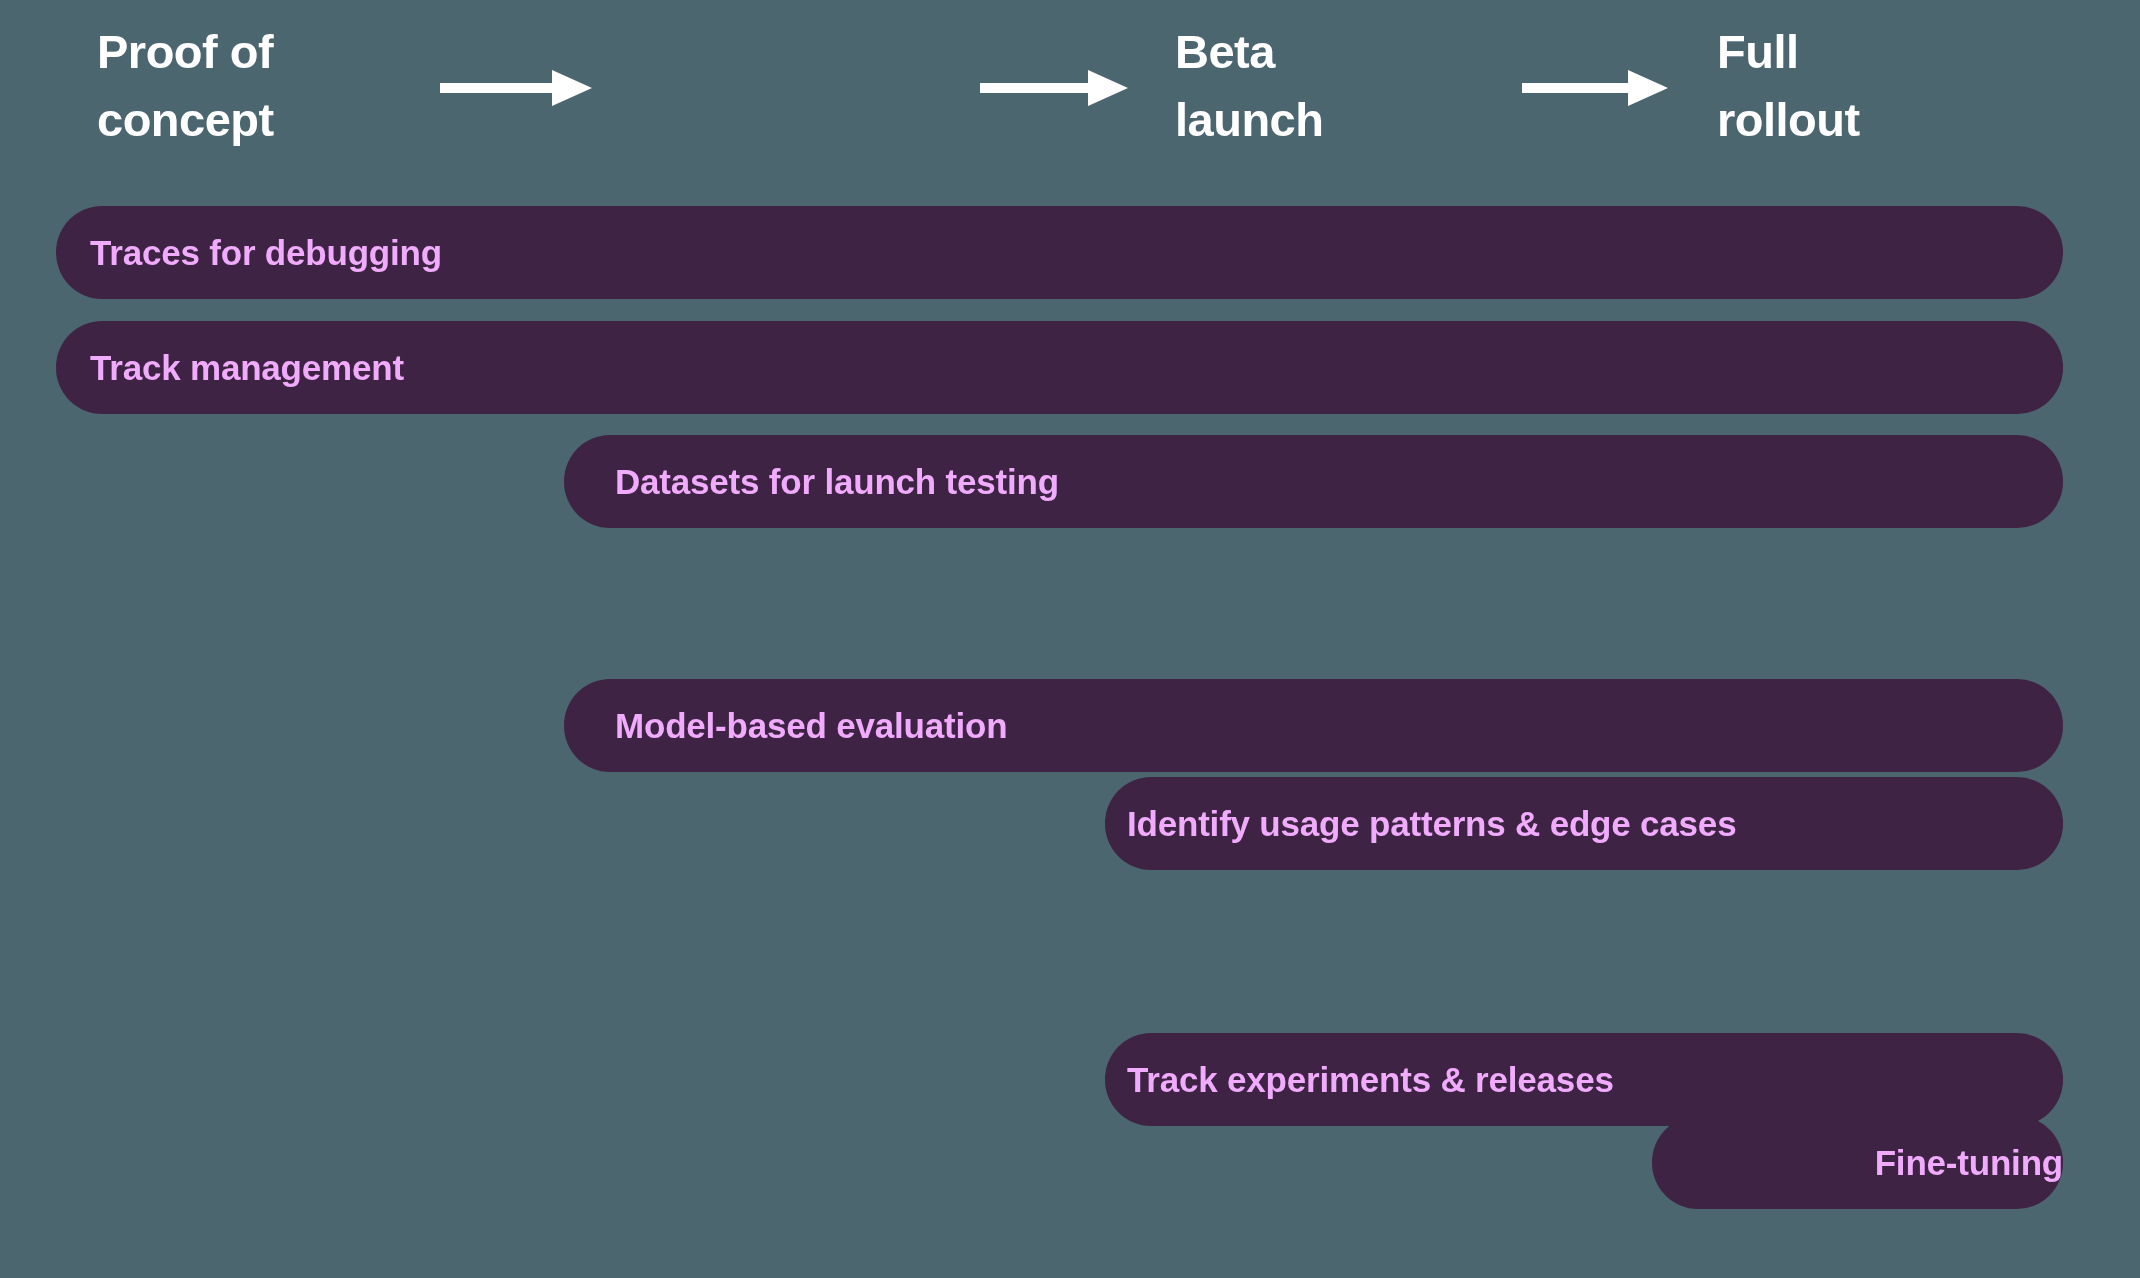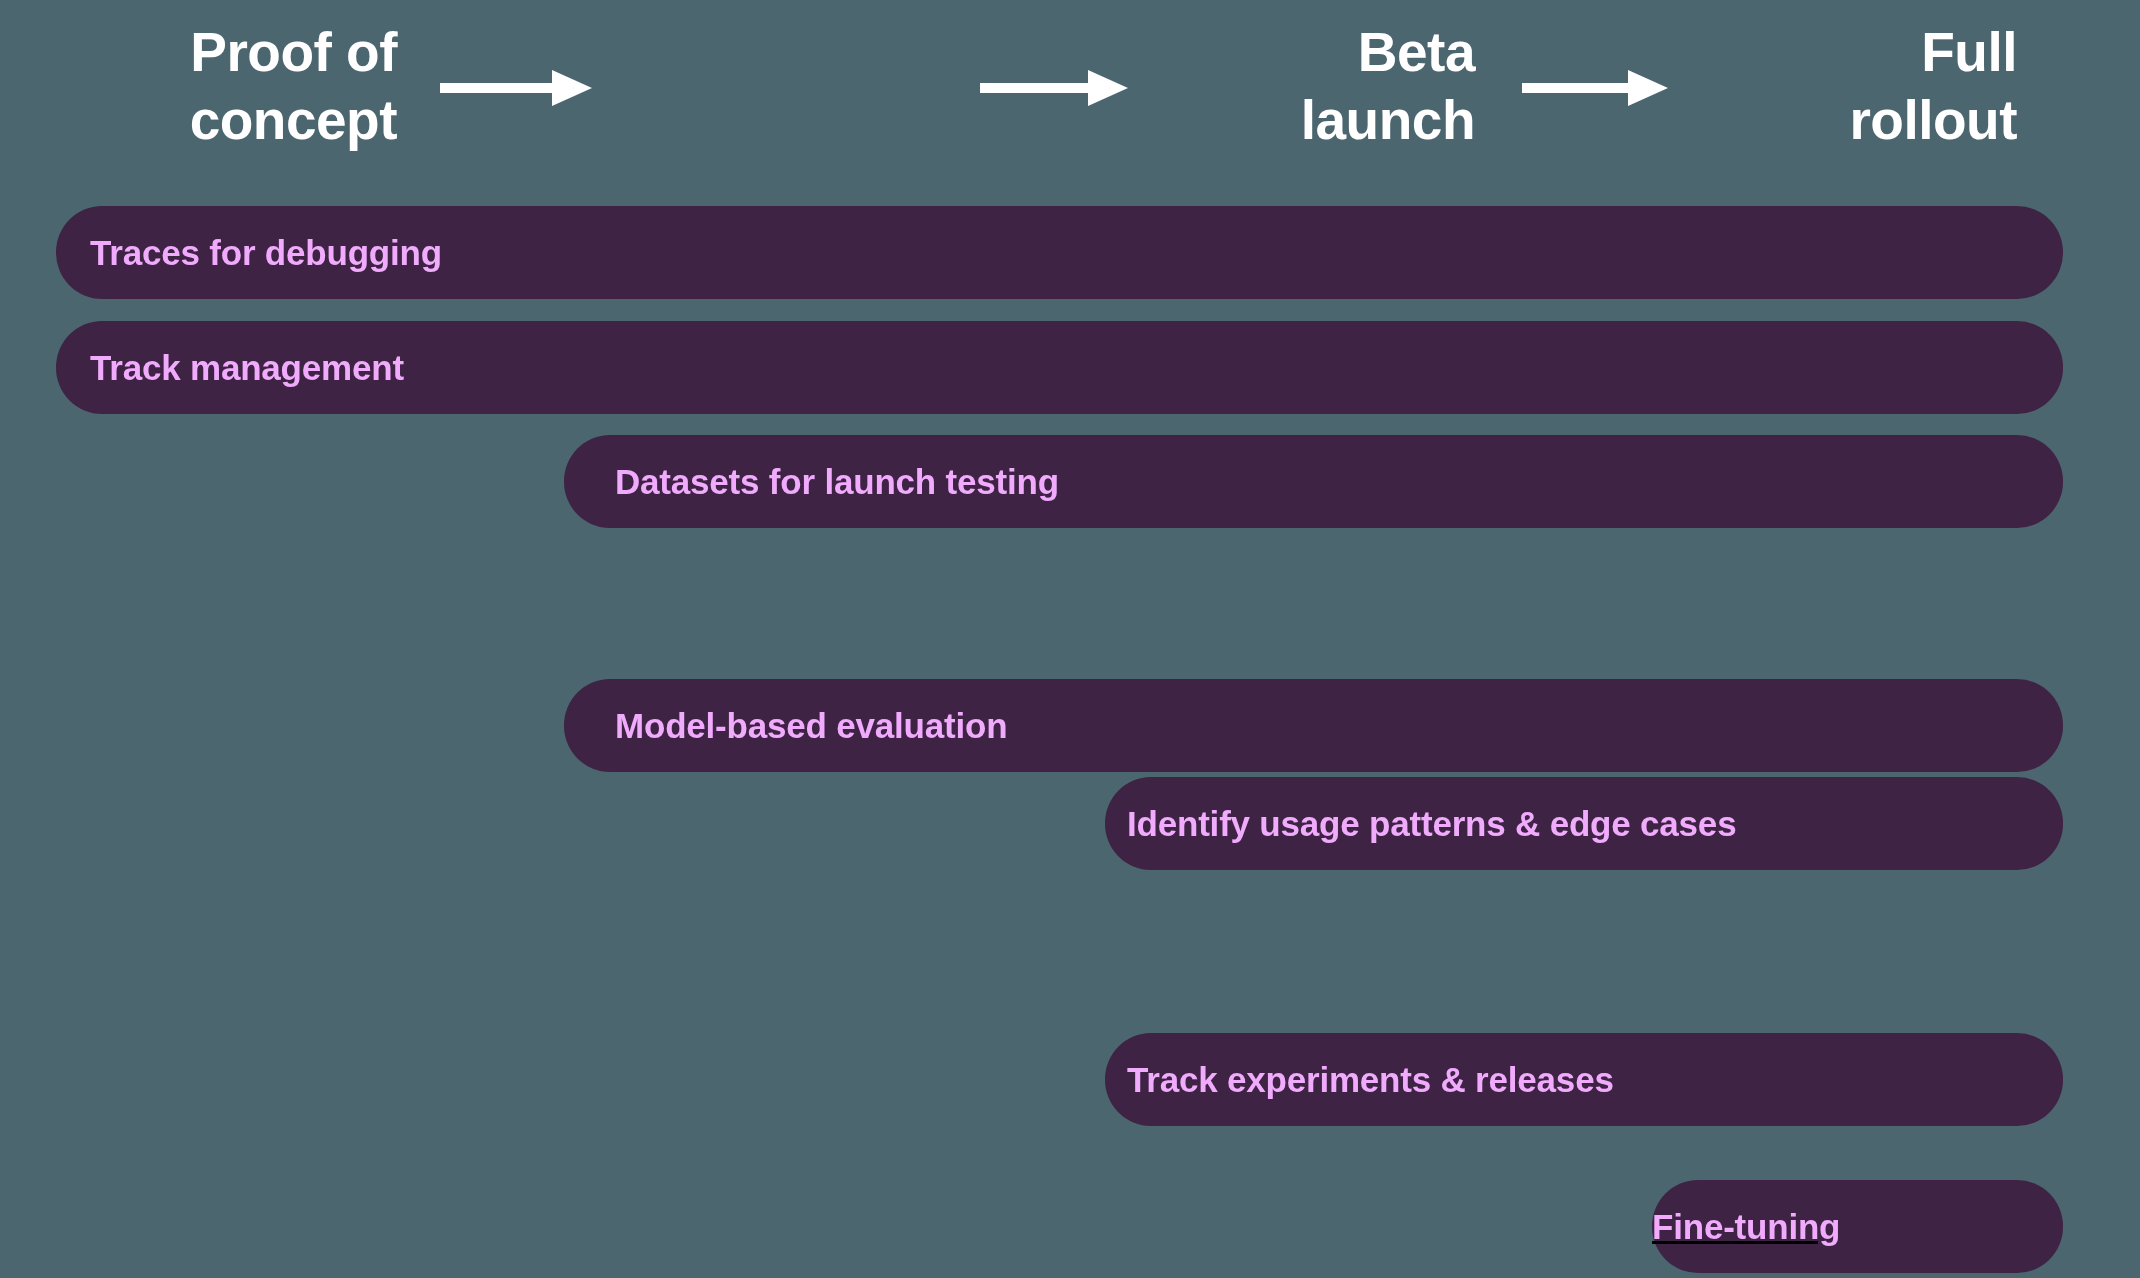--- a/index.html
+++ b/index.html
@@ -18,23 +18,23 @@
     background: #4c6670;
     overflow: hidden;
   }
 
   
   .stage-label {
     position: absolute;
     color: #ffffff;
     font-family: "Liberation Sans", sans-serif;
     font-weight: bold;
-    font-size: 55px;
+    font-size: 47px;
     line-height: 68px;
-    text-align: right;
+    text-align: left;
     white-space: pre-line;
     letter-spacing: -0.5px;
     top: 18px;
   }
 
   
   .stage-arrow {
     position: absolute;
     top: 70px;
     height: 36px;
@@ -110,17 +110,17 @@
 
   <div class="bar" style="left:1105px; top:777px; width:958px; height:93px; padding-left:22px;">
     <span class="bar-label">Identify usage patterns &amp; edge cases</span>
   </div>
 
 
   <div class="bar" style="left:1105px; top:1005px; width:958px; height:93px; padding-left:22px;margin-top:28px;">
     <span class="bar-label">Track experiments &amp; releases</span>
   </div>
 
-  <div class="bar" style="left:1652px; top:1180px; width:411px; height:93px; padding-left:0; justify-content:flex-start;text-decoration:underline;">
+  <div class="bar" style="left:1652px; top:1116px; width:411px; height:93px; padding-left:0; justify-content:flex-end;">
     <span class="bar-label">Fine-tuning</span>
   </div>
 
 </div>
 
 </body></html>

